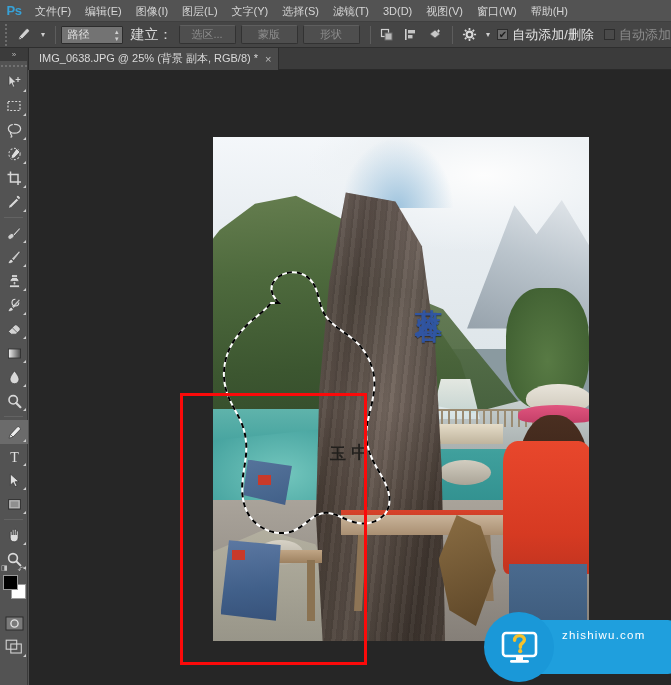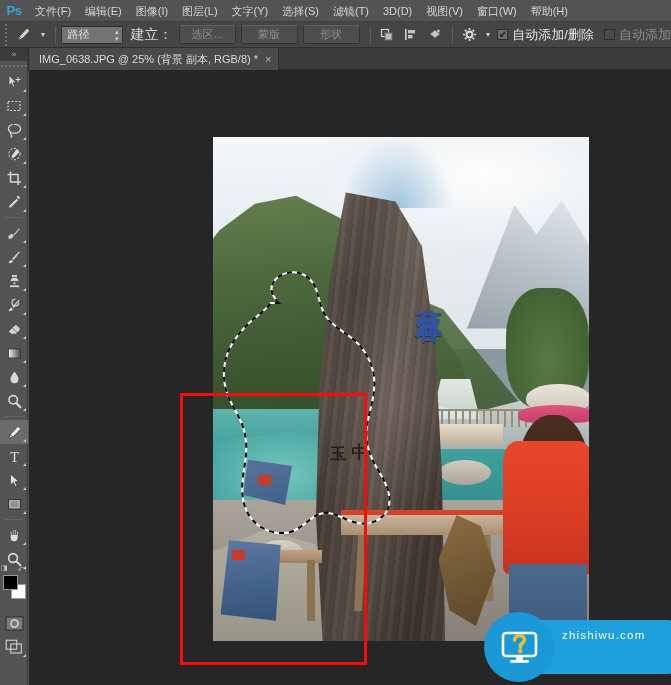--- a/index.html
+++ b/index.html
@@ -65,21 +65,21 @@
     display:flex; align-items:center; justify-content:center;
     color:#1d1d1d; font-size:10px; line-height:10px;
   }
   .chk.off { background:#4a4a4a; color:transparent; }
   .opt-check .t { font-size:13px; color:#e2e2e2; white-space:nowrap; }
   .opt-check.dim .t { color:#8b8b8b; }
 
   
   .tabbar {
     position:absolute; left:0; top:48px; width:671px; height:22px;
-    background:#3b3b3b; border-bottom:1px solid #2a2a2a; display:flex; align-items:flex-start;
+    background:#3b3b3b; border-bottom:1px solid #2a2a2a; display:flex; align-items:center;
   }
   .tabbar-left { width:28px; height:22px; }
   .doc-tab {
     height:22px; background:#4a4a4a; border-right:1px solid #2c2c2c;
     border-left:1px solid #2c2c2c; display:flex; align-items:center;
     padding:0 7px 0 10px; gap:7px;
   }
   .doc-tab .title { font-size:11px; color:#d9d9d9; white-space:nowrap; }
   .doc-tab .close { font-size:11px; color:#b9b9b9; }
 

